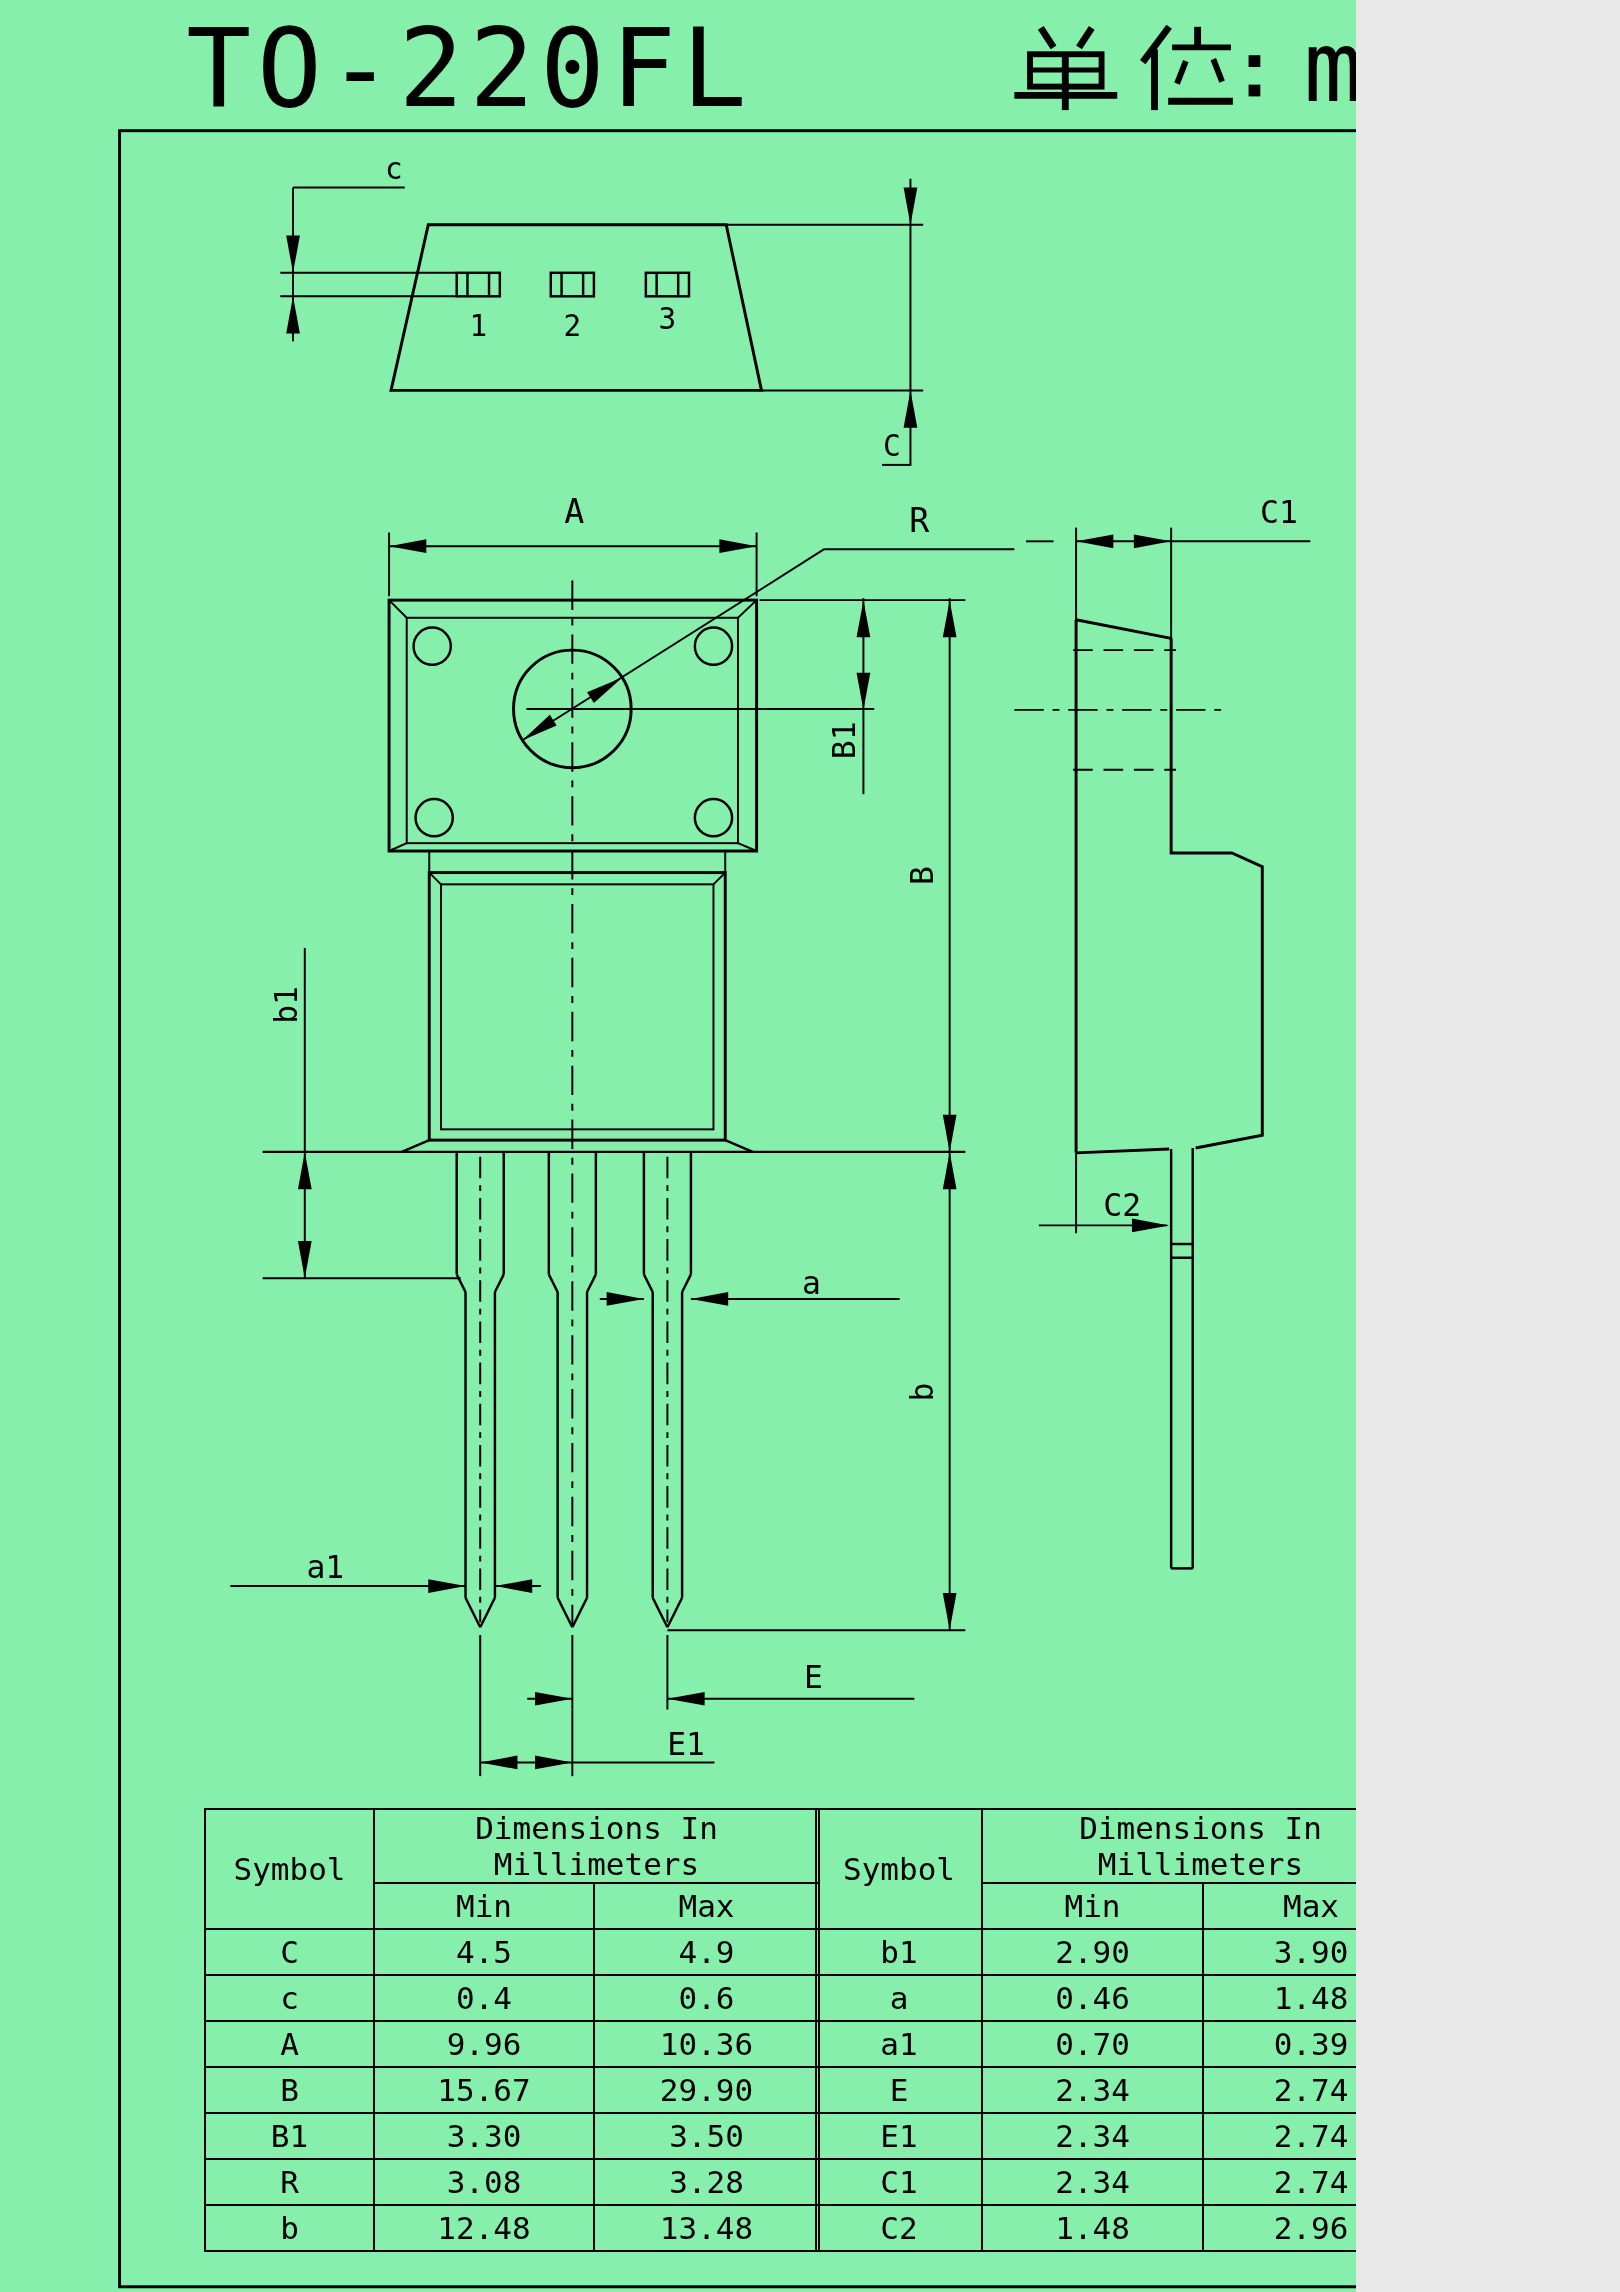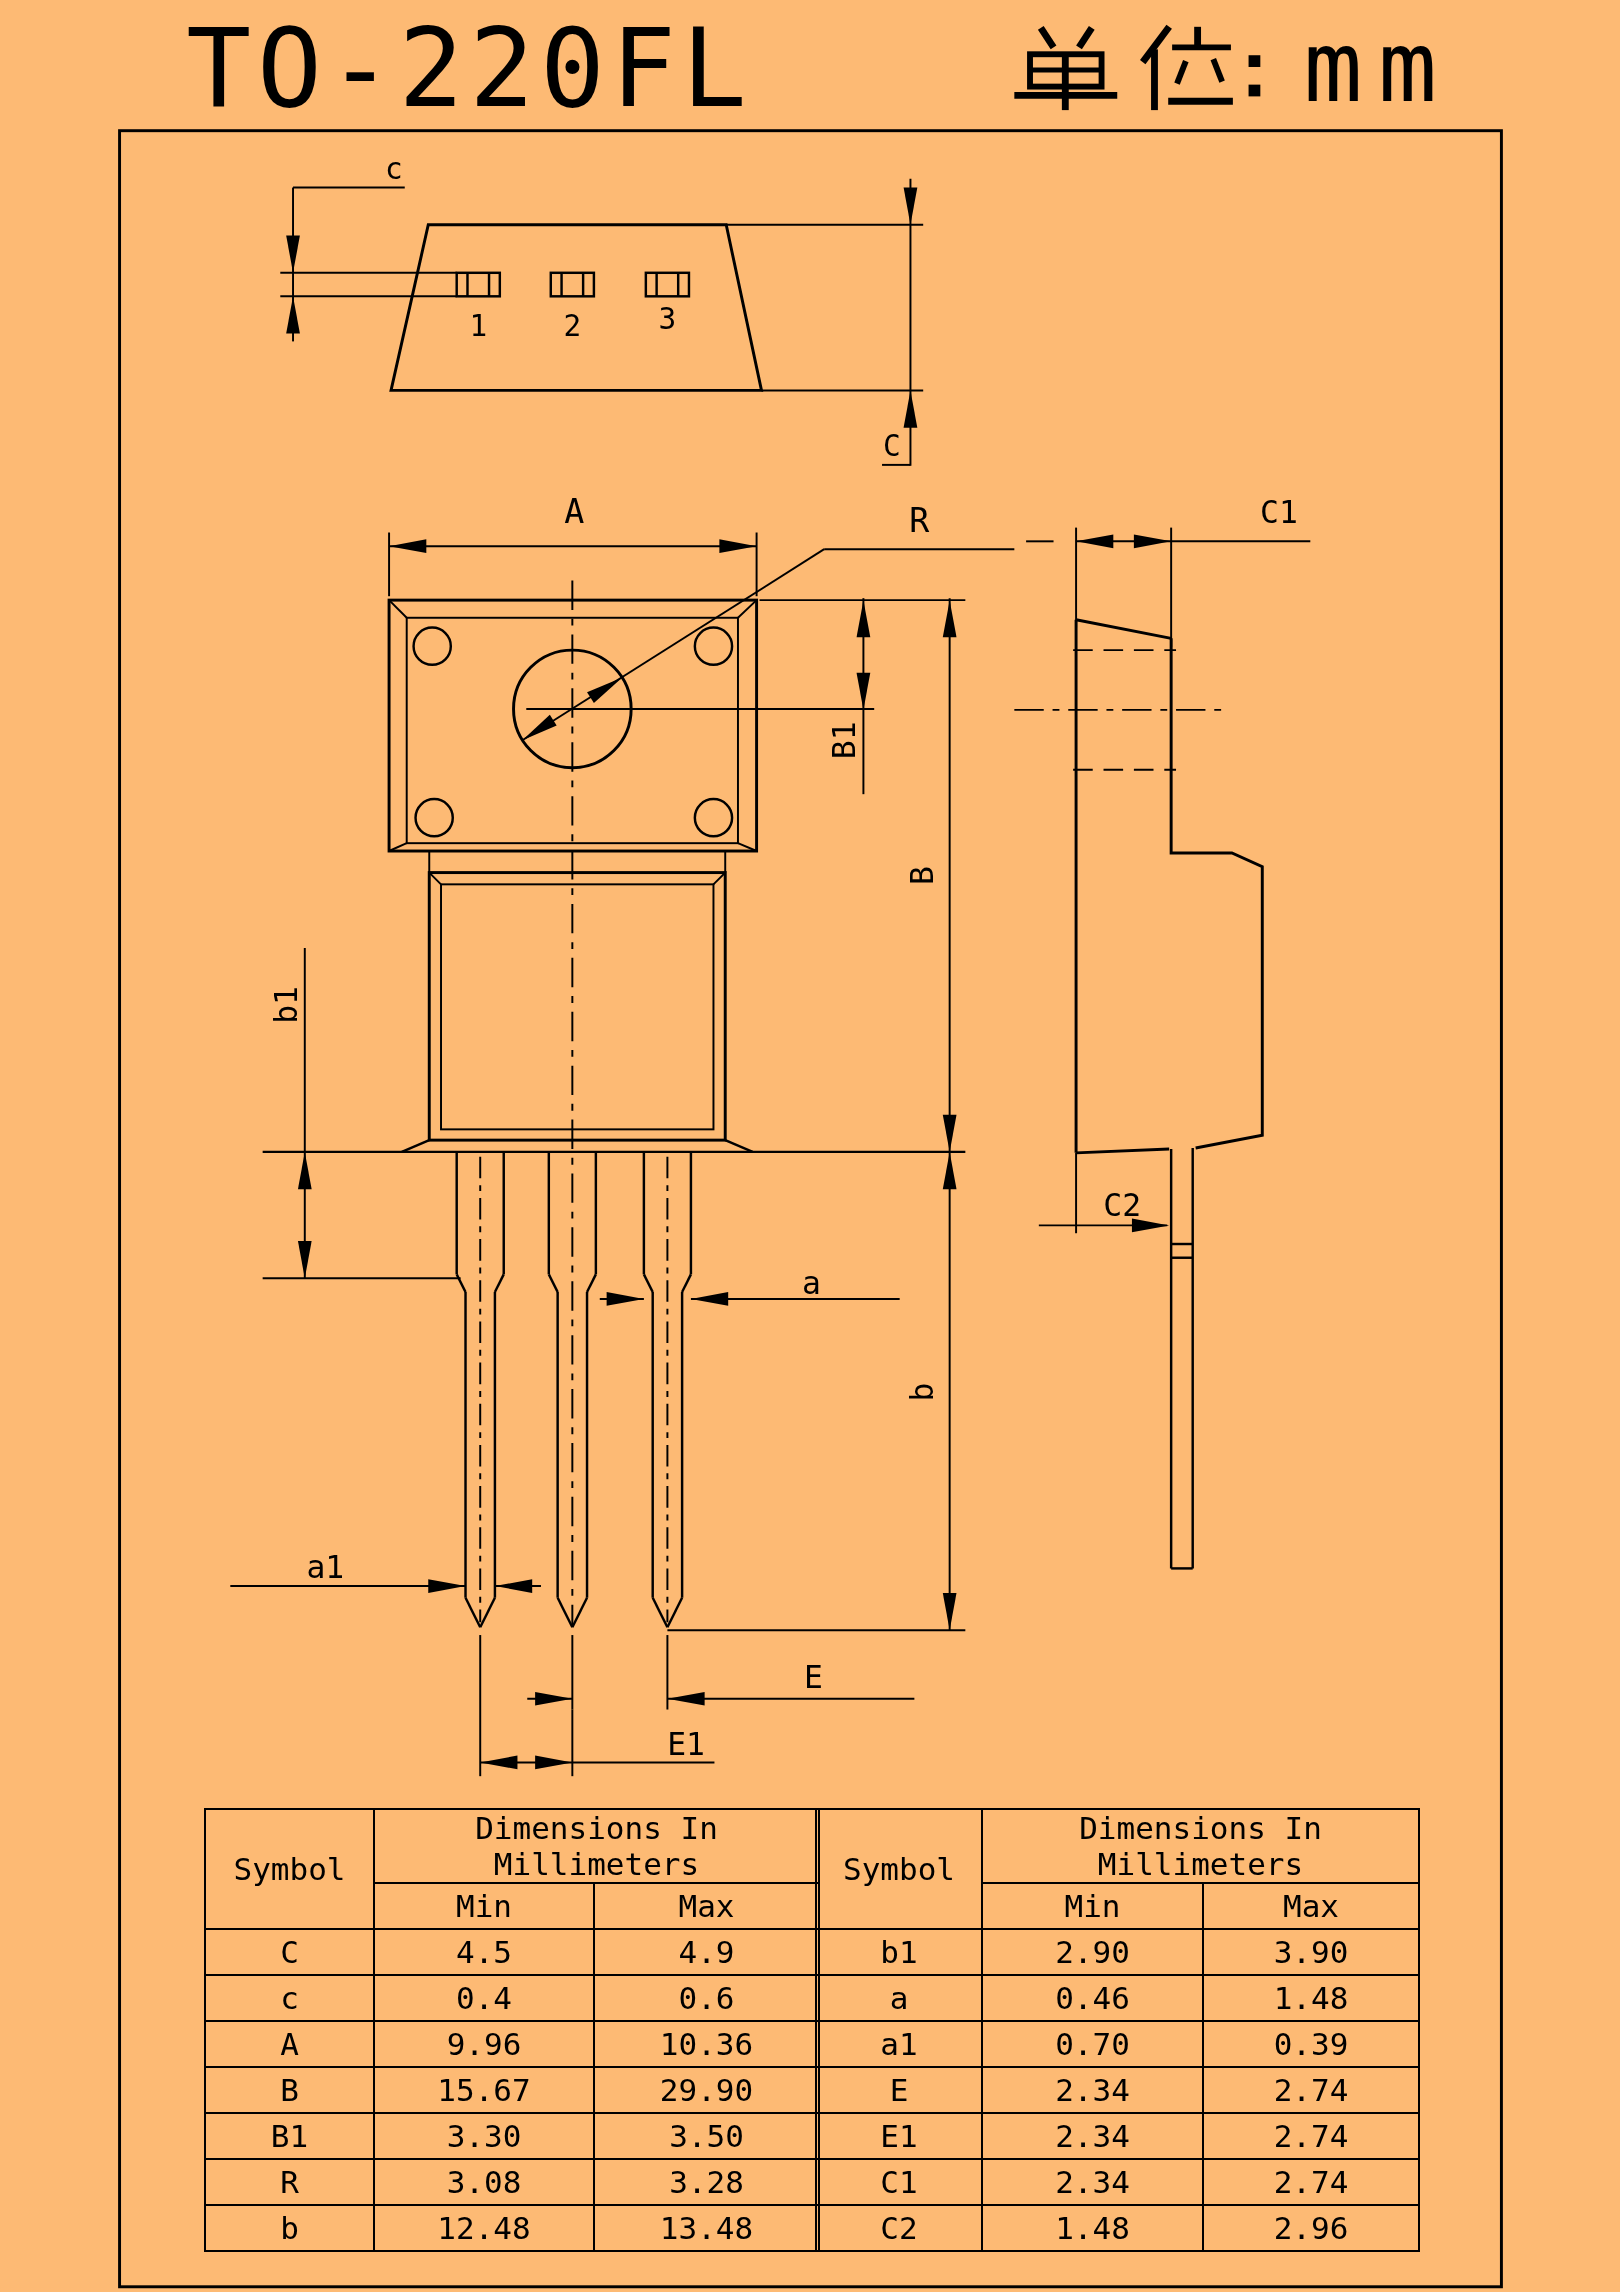--- a/index.html
+++ b/index.html
@@ -1,16 +1,16 @@
 <!DOCTYPE html>
 <html><head>
 <meta charset="utf-8">
 <style>
   html,body{margin:0;padding:0;background:#e8e8e8;}
-  .page{position:relative;width:1620px;height:2293px;background:#fdba74;overflow:hidden;
+  .page{position:relative;width:1356px;height:2293px;background:#86efac;overflow:hidden;
         font-family:"DejaVu Sans Mono",monospace;}
   svg{position:absolute;left:0;top:0;}
   svg text{fill:#000;font-family:"DejaVu Sans Mono",monospace;}
   .t110{font-size:110px;letter-spacing:6px;font-weight:400;}
   .t105{font-size:100px;letter-spacing:16px;}
   .t34{font-size:34px;}
   .t30{font-size:30px;}
   .t32{font-size:32px;}
   
   table.dims{position:absolute;border-collapse:collapse;table-layout:fixed;

